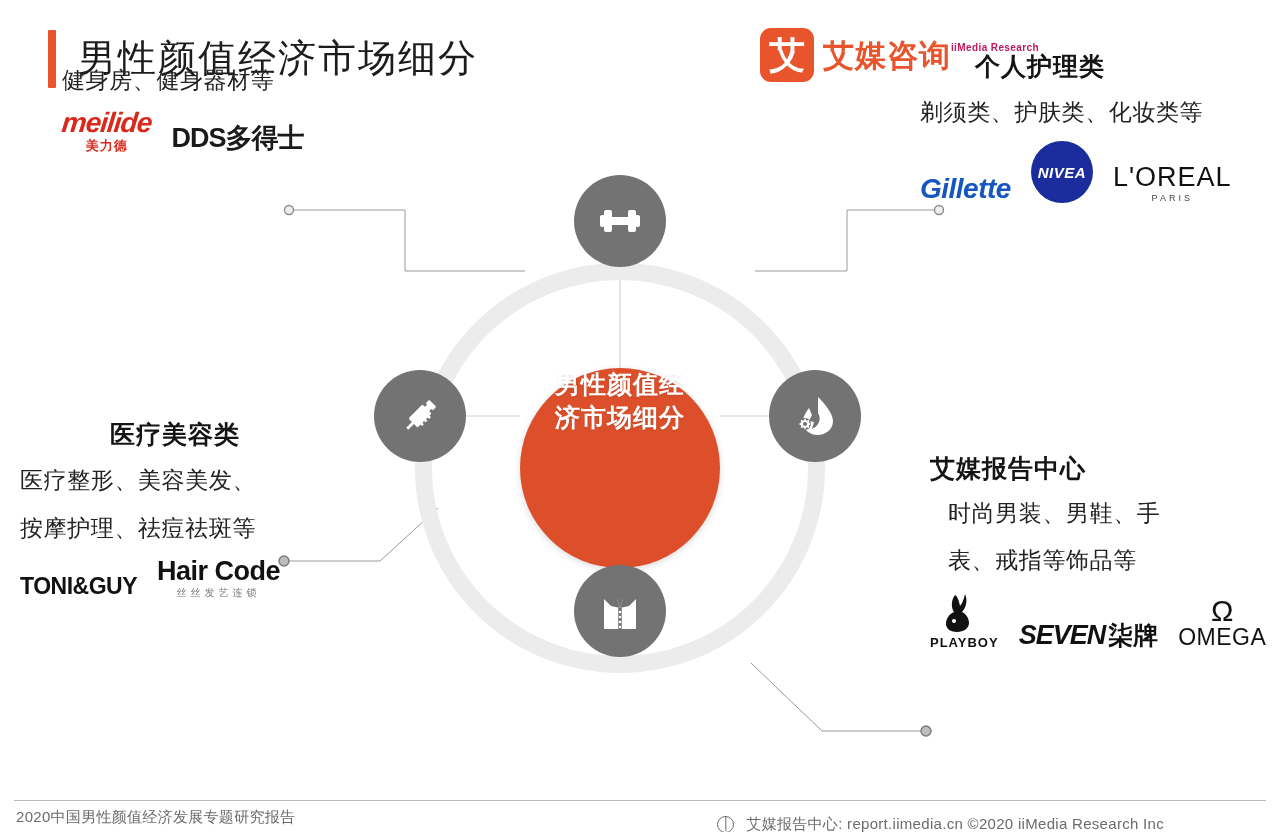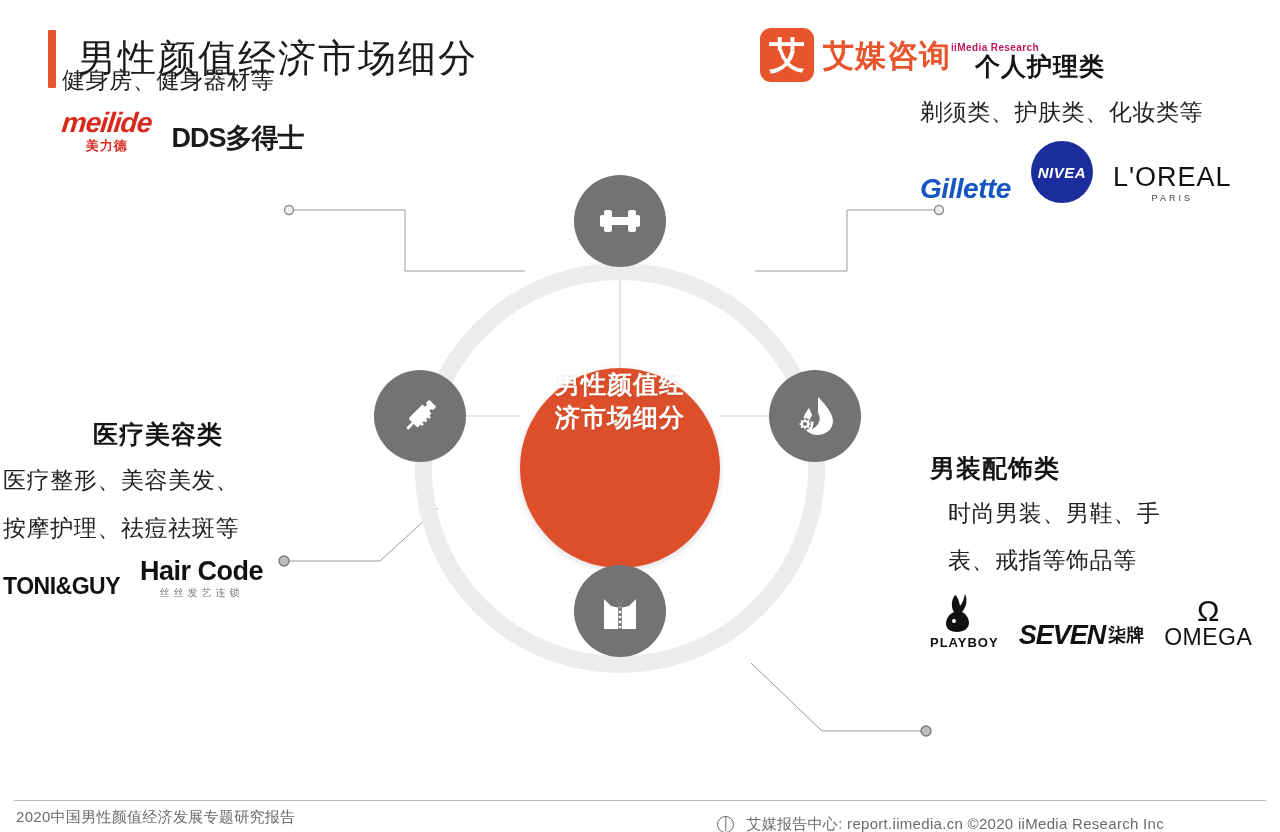--- a/index.html
+++ b/index.html
@@ -68,21 +68,21 @@
   .q-head{font-size:25px;font-weight:700;color:#141414;letter-spacing:1px;white-space:nowrap;}
   .q-desc{font-size:23px;color:#222;letter-spacing:.6px;line-height:1.62;white-space:nowrap;}
   .q-brands{display:flex;align-items:flex-end;gap:20px;margin-top:10px;}
 
   .q-tl{left:62px;top:50px;}
   .q-tl .q-head{margin-left:57px;}
   .q-tl .q-desc{margin-top:12px;}
   .q-tr{left:920px;top:50px;}
   .q-tr .q-head{margin-left:55px;}
   .q-tr .q-desc{margin-top:11px;}
-  .q-bl{left:3px;top:418px;}
+  .q-bl{left:20px;top:418px;}
   .q-bl .q-head{margin-left:90px;}
   .q-bl .q-desc{margin-top:11px;}
   .q-br{left:930px;top:452px;}
   .q-br .q-desc{margin-top:10px;margin-left:18px;}
 
   
   .brand{display:flex;flex-direction:column;align-items:center;line-height:1;}
   .b-meilide{
     font-size:28px;font-weight:700;font-style:italic;color:#d8291c;
     letter-spacing:-1px;transform:skewX(-6deg);
@@ -95,21 +95,21 @@
     display:flex;align-items:center;justify-content:center;
     font-size:15px;font-weight:700;font-style:italic;letter-spacing:.5px;
   }
   .b-loreal{font-size:27px;font-weight:400;color:#111;letter-spacing:1px;}
   .b-loreal-sub{font-size:9px;color:#444;letter-spacing:3px;margin-top:3px;}
   .b-toni{font-size:23px;font-weight:700;color:#111;letter-spacing:-.5px;}
   .b-haircode{font-size:27px;font-weight:700;color:#111;letter-spacing:-.5px;}
   .b-haircode-sub{font-size:10px;color:#777;letter-spacing:4px;margin-top:3px;}
   .b-playboy-sub{font-size:13px;font-weight:700;color:#111;letter-spacing:1px;margin-top:2px;}
   .b-seven{font-size:27px;font-weight:700;color:#111;font-style:italic;letter-spacing:-1px;}
-  .b-seven-cn{font-size:18px;font-weight:700;color:#111;}
+  .b-seven-cn{font-size:25px;font-weight:700;color:#111;}
   .b-omega-sym{font-size:30px;color:#111;line-height:.95;}
   .b-omega{font-size:23px;color:#111;letter-spacing:.5px;}
 
   
   .footer{position:absolute;left:0;top:800px;width:1180px;height:32px;}
   .footer-rule{position:absolute;left:14px;top:0;width:1252px;height:1px;background:#b9b9b9;}
   .footer-left{position:absolute;left:16px;top:8px;font-size:15px;color:#6b6b6b;letter-spacing:.3px;}
   .footer-right{position:absolute;right:16px;top:15px;font-size:15px;color:#6b6b6b;display:flex;align-items:center;gap:12px;letter-spacing:.3px;}
   .globe{width:15px;height:15px;border-radius:50%;border:1.4px solid #6b6b6b;position:relative;}
   .globe:after{content:"";position:absolute;left:50%;top:-1.4px;width:1.4px;height:15px;background:#6b6b6b;transform:translateX(-50%);}
@@ -250,21 +250,21 @@
         <div class="b-toni">TONI&amp;GUY</div>
       </div>
       <div class="brand">
         <div class="b-haircode">Hair Code</div>
         <div class="b-haircode-sub">丝丝发艺连锁</div>
       </div>
     </div>
   </div>
 
   <div class="quad q-br">
-    <div class="q-head">男装配饰类</div>
+    <div class="q-head">艾媒报告中心</div>
     <div class="q-desc">时尚男装、男鞋、手</div>
     <div class="q-desc">表、戒指等饰品等</div>
     <div class="q-brands">
       <div class="brand">
         <svg width="54" height="44" viewBox="0 0 54 44">
           <path d="M18 5 C14 10 14 18 17 22 C12 24 9 29 9 34 C9 39 14 42 20 42 C27 42 32 38 32 33 C32 28 29 24 25 22 C29 18 31 10 28 4 C27 9 25 14 23 16 C22 10 20 6 18 5 Z" fill="#111"></path>
           <circle cx="17" cy="31" r="2" fill="#fff"></circle>
         </svg>
         <div class="b-playboy-sub">PLAYBOY</div>
       </div>

